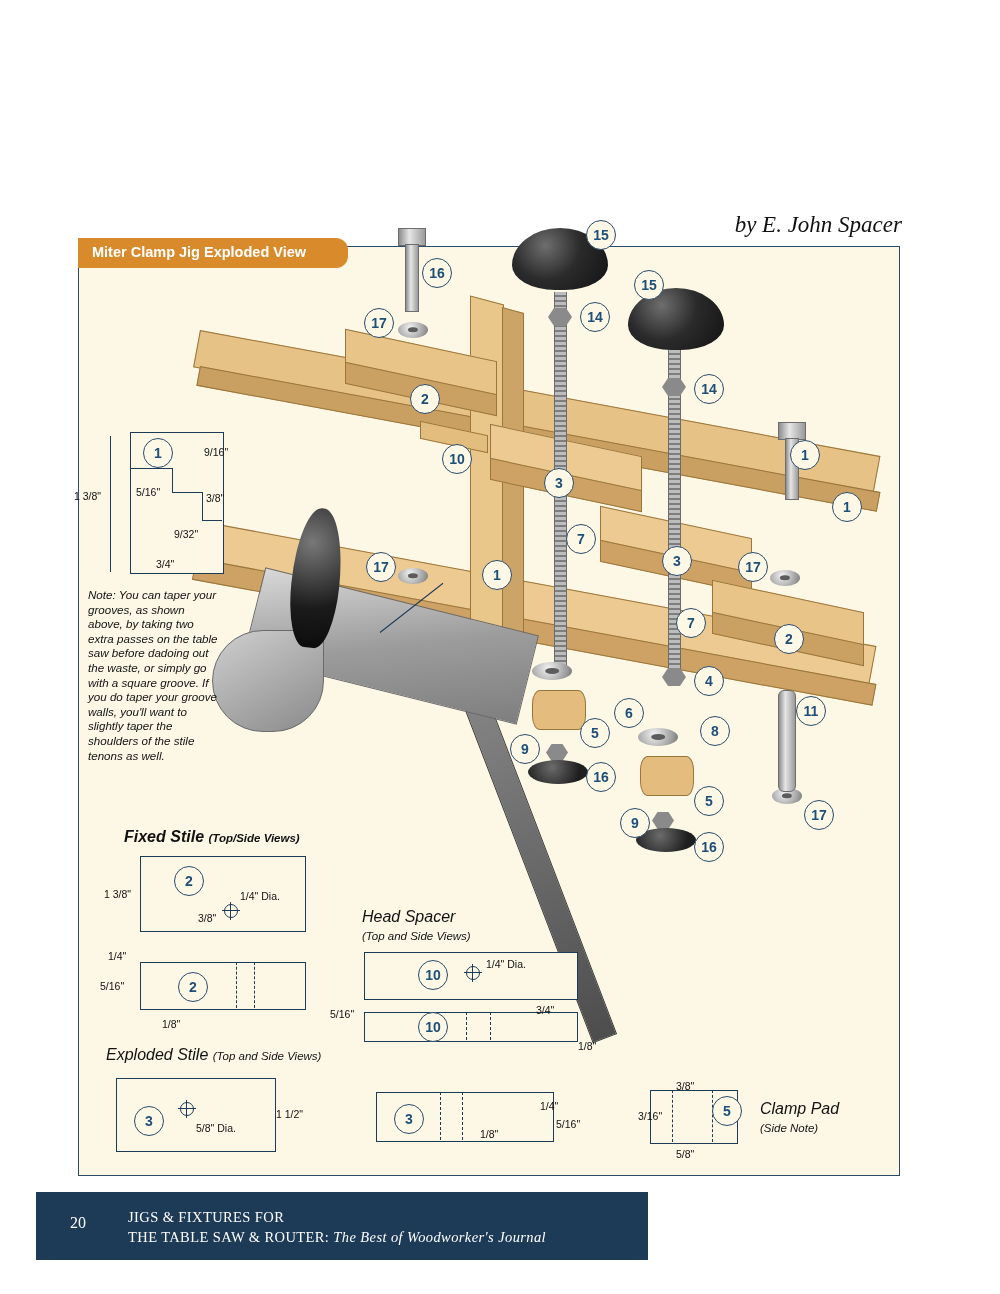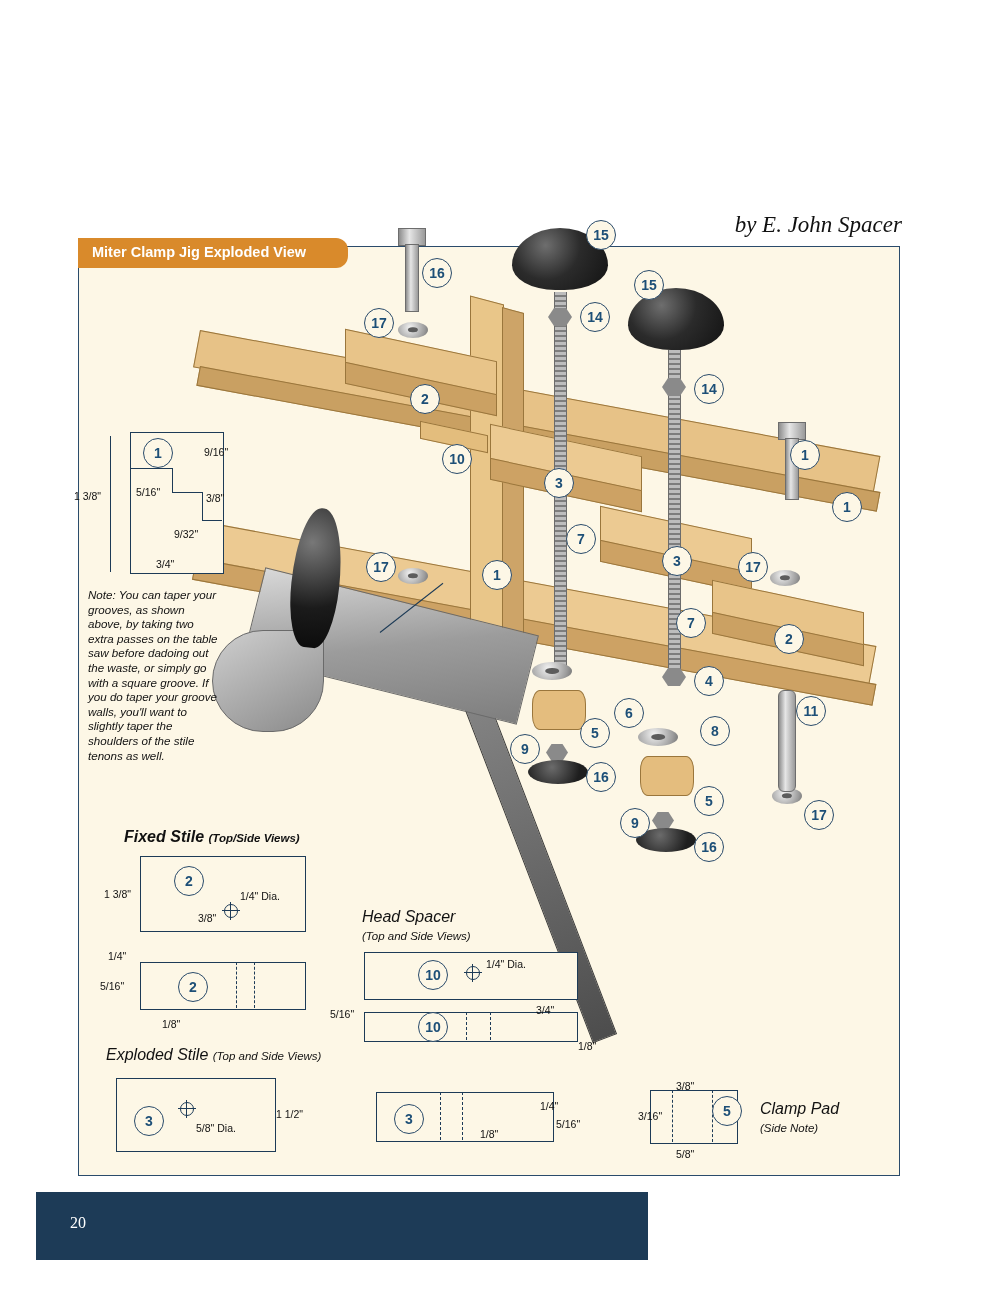--- a/index.html
+++ b/index.html
@@ -303,14 +303,19 @@
   <div class="dash-v" style="left:672px;top:1090px;height:52px;"></div>
   <div class="dash-v" style="left:712px;top:1090px;height:52px;"></div>
   <div class="callout" style="left:712px;top:1096px;">5</div>
   <div class="arrow-lbl" style="left:676px;top:1080px;">3/8"</div>
   <div class="arrow-lbl" style="left:638px;top:1110px;">3/16"</div>
   <div class="arrow-lbl" style="left:676px;top:1148px;">5/8"</div>
 
   <div class="footer-bar"></div>
   <div class="footer-accent"></div>
   <div class="pagenum">20</div>
+  <div class="footer-text">
+    <span>JIGS &amp; FIXTURES FOR</span><br>
+    <span>THE  TABLE SAW &amp; ROUTER:</span>
+    <i>The Best of Woodworker's Journal</i>
+  </div>
 
 </div>
 
 </body></html>

